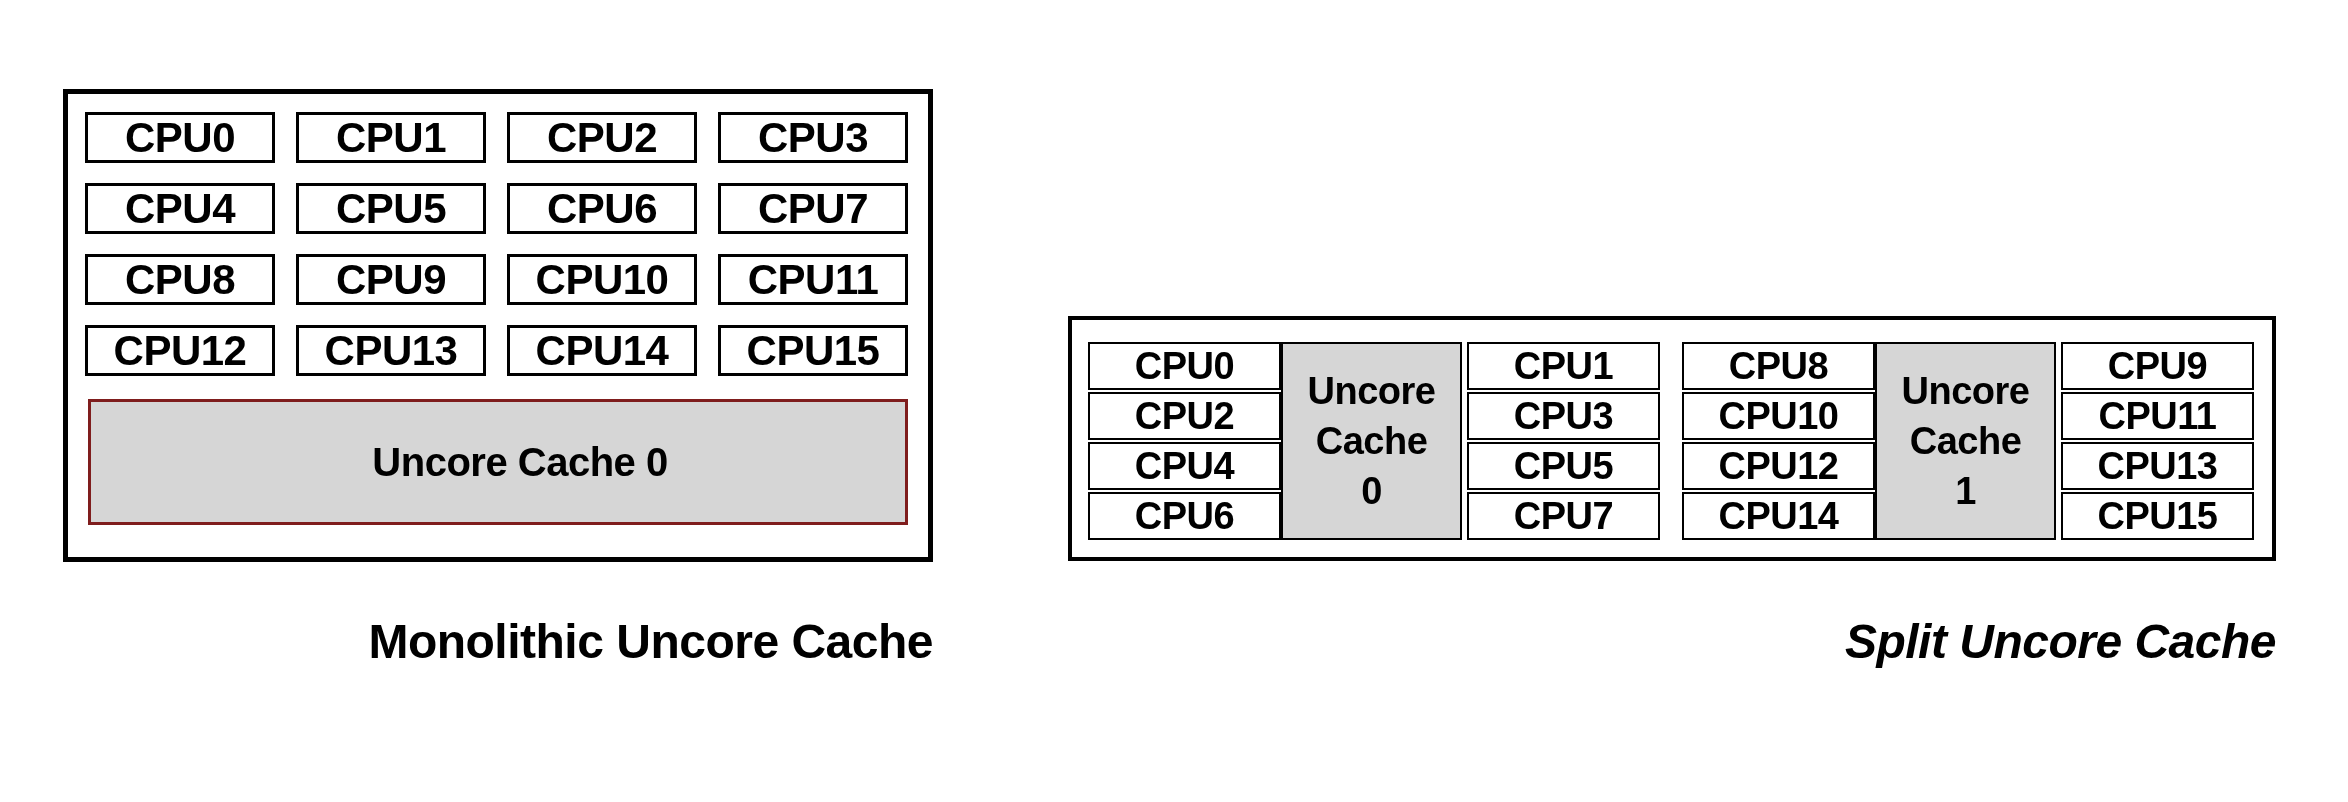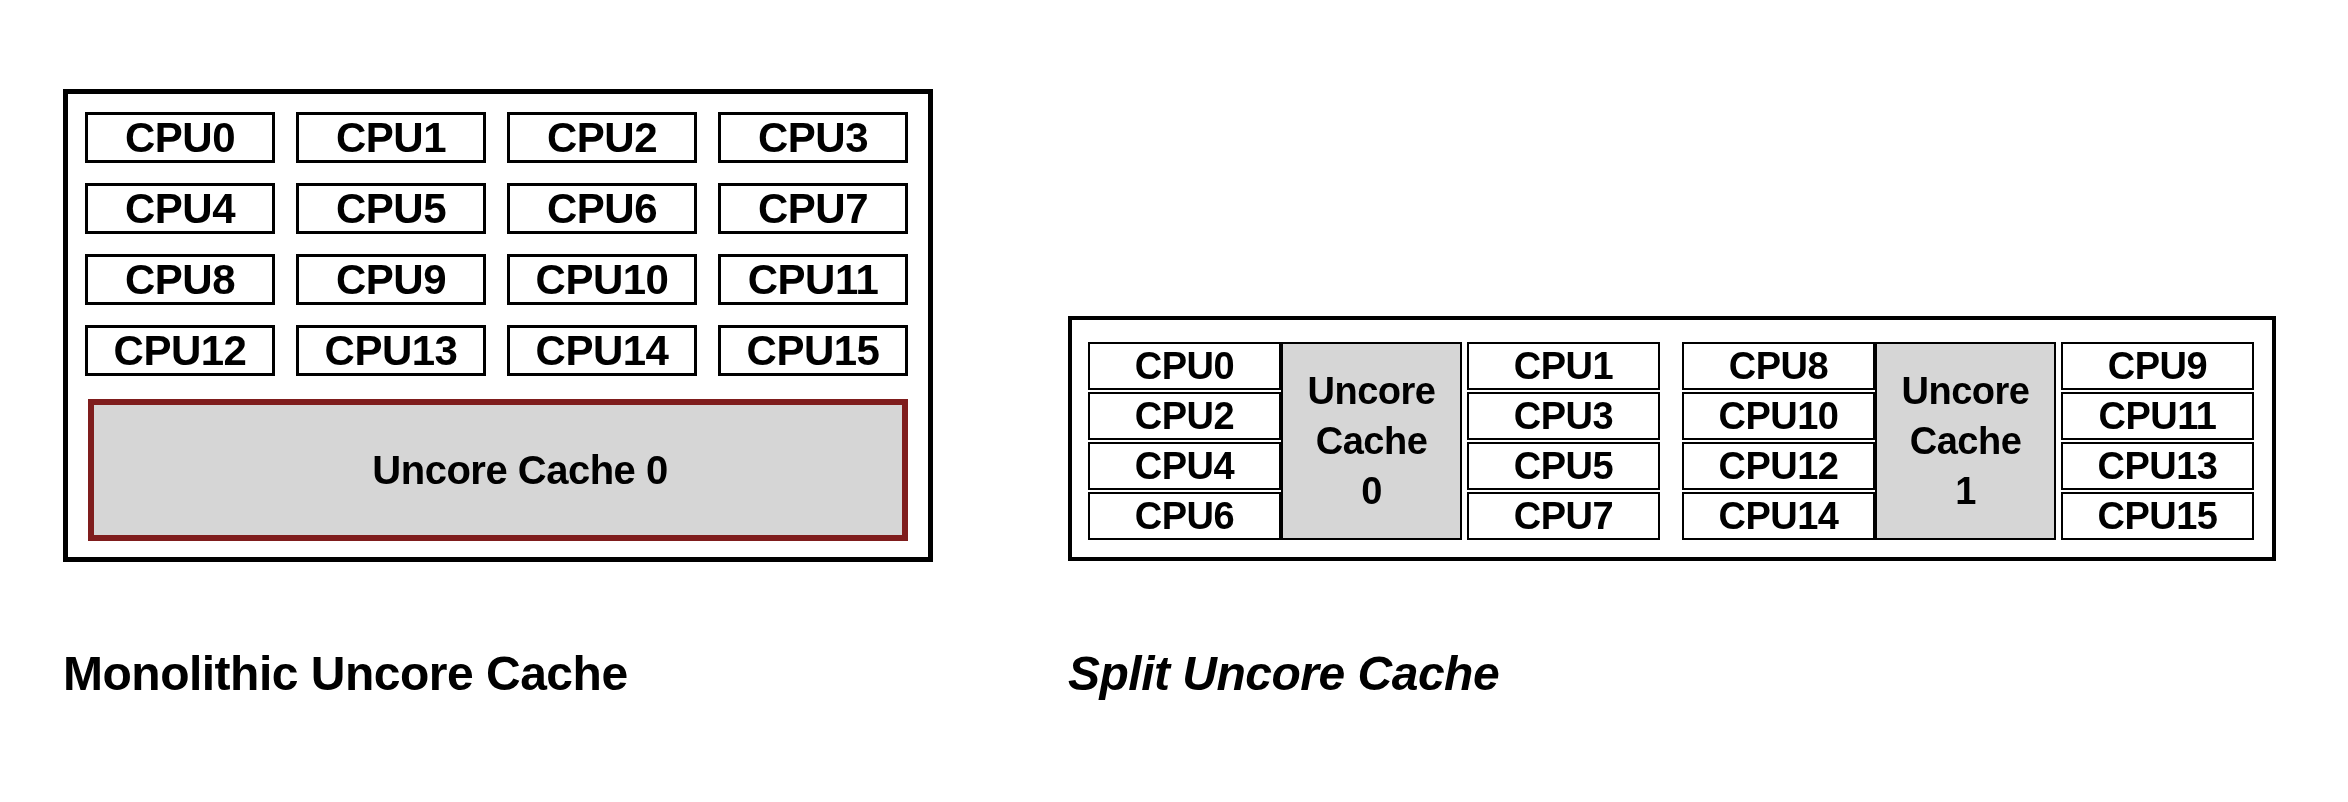--- a/index.html
+++ b/index.html
@@ -18,22 +18,22 @@
     position:absolute; left:17px; top:18px;
     display:grid; grid-template-columns:repeat(4,190px); grid-auto-rows:51px;
     column-gap:21px; row-gap:20px;
   }
   .cpu-box {
     border:3px solid #000; box-sizing:border-box; background:#fff;
     display:flex; align-items:center; justify-content:center;
     font-size:42px; letter-spacing:-0.5px;
   }
   .mono-cache {
-    position:absolute; left:20px; top:305px; width:820px; height:142px;
-    border:6px solid #7f1d1d; box-sizing:border-box; background:#d6d6d6;
+    position:absolute; left:20px; top:305px; width:820px; height:126px;
+    border:3px solid #7f1d1d; box-sizing:border-box; background:#d6d6d6;
     display:flex; align-items:center; justify-content:center;
     font-size:40px; letter-spacing:-0.5px;padding-left:44px;
   }
 
   
   .split-outer {
     position:absolute; left:1068px; top:316px; width:1208px; height:245px;
     border:4px solid #000; box-sizing:border-box; background:#fff;
   }
   .split-group { position:absolute; top:22px; display:flex; align-items:flex-start; }
@@ -50,21 +50,21 @@
   .split-cache {
     width:181px; height:198px;
     border:2px solid #000; box-sizing:border-box; background:#d6d6d6;
     display:flex; flex-direction:column; align-items:center; justify-content:center;
     font-size:38px; line-height:50px; letter-spacing:-0.5px; text-align:left;
   }
   .odd-col { margin-left:5px; }
 
   
   .caption {
-    position:absolute; top:646px; font-size:48px; text-align:left;
+    position:absolute; top:614px; font-size:48px; text-align:right;
     letter-spacing:-0.5px; white-space:nowrap;
   }
   .caption-mono  { left:63px;   width:870px; }
   .caption-split { left:1068px; width:1208px;font-style:italic; }
 </style>
 </head>
 <body>
 
 <div class="canvas">
 

